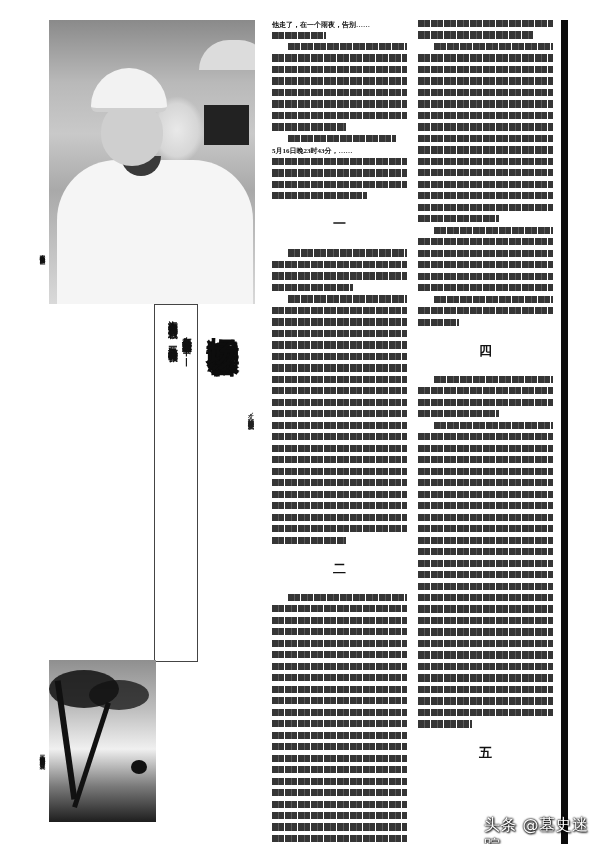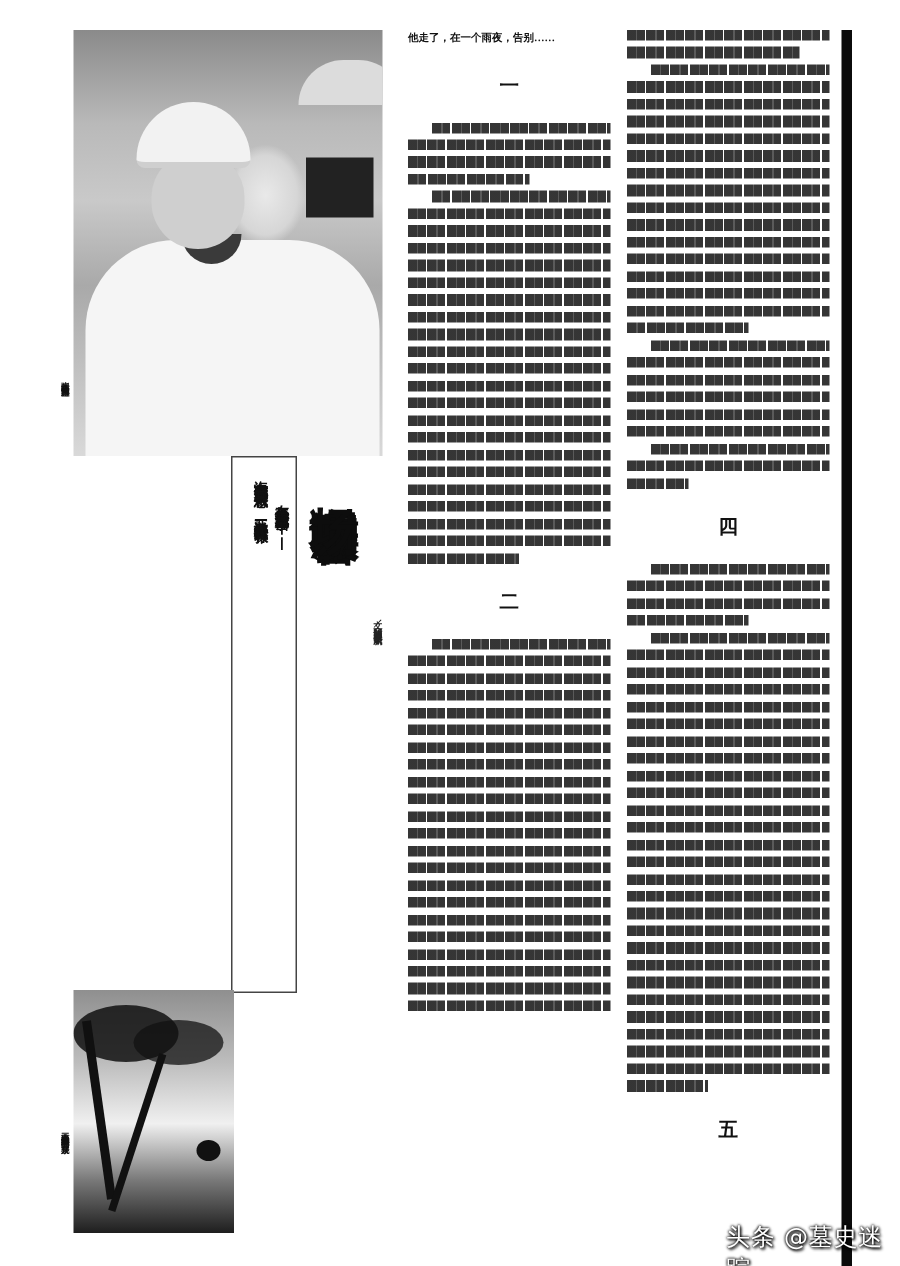--- a/index.html
+++ b/index.html
@@ -84,20 +84,37 @@
   <div class="palm" style="left:14px; top:20px; width:6px; height:120px; transform:rotate(-8deg);"></div>
   <div class="palm" style="left:40px; top:40px; width:5px; height:110px; transform:rotate(18deg);"></div>
   <div class="palm" style="left:0px; top:10px; width:70px; height:38px; border-radius:50%; opacity:0.85;"></div>
   <div class="palm" style="left:40px; top:20px; width:60px; height:30px; border-radius:50%; opacity:0.75;"></div>
   <div class="palm" style="left:82px; top:100px; width:16px; height:14px; border-radius:50%;"></div>
 </div>
 <div class="vcredit" style="left:40px; top:750px;">三亚南山文化旅游区中的椰 林景观</div>
 
 <div class="col" id="col1" style="left:272px; top:20px; width:135px;">
   <div class="legible">他走了，在一个雨夜，告别……</div>
+  <div>
+    <div class="line" style="width:40%"></div>
+    <div class="line indent"></div>
+      <div class="line"></div>
+      <div class="line"></div>
+      <div class="line"></div>
+    <div class="line"></div>
+      <div class="line"></div>
+      <div class="line"></div>
+      <div class="line" style="width:55%"></div>
+    <div class="line indent" style="width:80%"></div>
+    <div class="legible">5月16日晚23时43分，……</div>
+    <div class="line"></div>
+      <div class="line"></div>
+      <div class="line"></div>
+      <div class="line" style="width:70%"></div>
+  </div>
   <div class="section-head">一</div>
   <div>
     <div class="line indent"></div>
       <div class="line"></div>
       <div class="line"></div>
       <div class="line" style="width:60%"></div>
     <div class="line indent"></div>
       <div class="line"></div>
       <div class="line"></div>
       <div class="line"></div>

